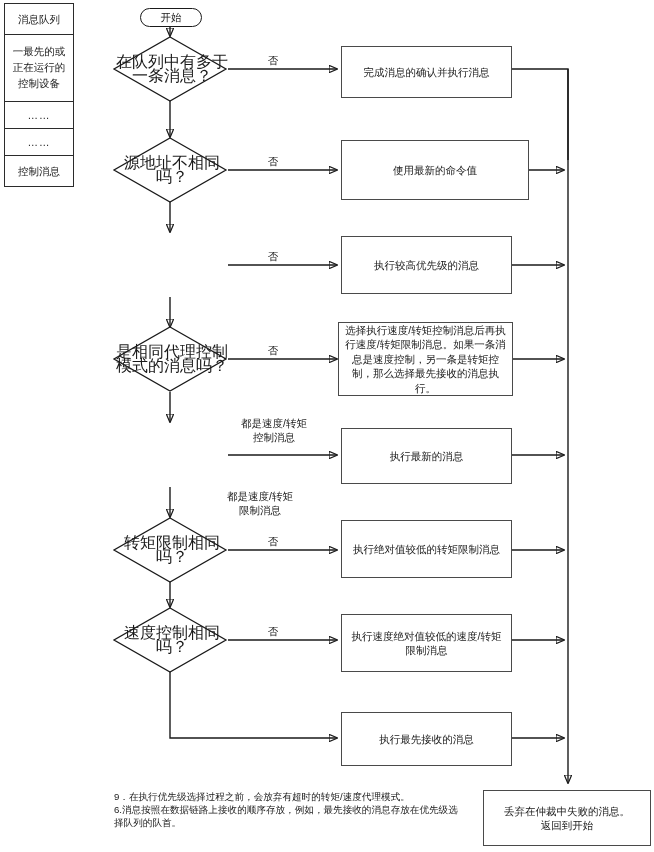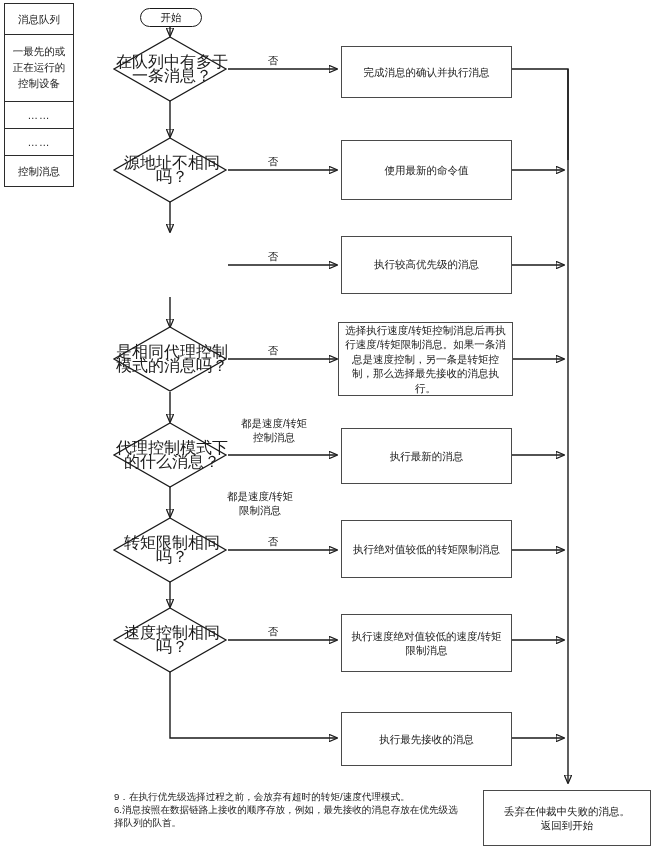--- a/index.html
+++ b/index.html
@@ -213,27 +213,20 @@
 
 
   <div class="diamond-wrap" style="left:113px; top:326px; width:114px; height:66px;">
     <svg width="114" height="66">
         <polygon points="57,1 113,33 57,65 1,33" fill="#ffffff" stroke="#1a1a1a" stroke-width="1.3"></polygon>
       </svg>
     <div class="diamond-label">是相同代理控制
 模式的消息吗？</div>
   </div>
 
-  <div class="diamond-wrap" style="left:113px; top:422px; width:114px; height:66px;">
-    <svg width="114" height="66">
-        <polygon points="57,1 113,33 57,65 1,33" fill="#ffffff" stroke="#1a1a1a" stroke-width="1.3"></polygon>
-      </svg>
-    <div class="diamond-label">代理控制模式下
-的什么消息？</div>
-  </div>
 
   <div class="diamond-wrap" style="left:113px; top:517px; width:114px; height:66px;">
     <svg width="114" height="66">
         <polygon points="57,1 113,33 57,65 1,33" fill="#ffffff" stroke="#1a1a1a" stroke-width="1.3"></polygon>
       </svg>
     <div class="diamond-label">转矩限制相同
 吗？</div>
   </div>
 
   <div class="diamond-wrap" style="left:113px; top:607px; width:114px; height:66px;">
@@ -252,25 +245,25 @@
 控制消息</div>
   <div class="edge-label" style="left:208px; top:490px; width:104px;">都是速度/转矩
 限制消息</div>
   <div class="edge-label" style="left:258px; top:535px; width:30px;">否</div>
   <div class="edge-label" style="left:258px; top:625px; width:30px;">否</div>
 
   <div class="node procbox" style="left:341px; top:46px; width:171px; height:52px;">
     <span>完成消息的确认并执行消息</span>
   </div>
 
-  <div class="node procbox" style="left:341px; top:140px; width:171px; height:60px;">
+  <div class="node procbox" style="left:341px; top:140px; width:188px; height:60px;">
     <span>使用最新的命令值</span>
   </div>
 
-  <div class="node procbox" style="left:341px; top:236px; width:171px; height:58px;font-family:Liberation Mono, monospace;">
+  <div class="node procbox" style="left:341px; top:236px; width:171px; height:58px;">
     <span>执行较高优先级的消息</span>
   </div>
 
   <div class="node procbox justified" style="left:338px; top:322px; width:175px; height:74px; ">
     <span>选择执行速度/转矩控制消息后再执行速度/转矩限制消息。如果一条消息是速度控制，另一条是转矩控制，那么选择最先接收的消息执行。</span>
   </div>
 
   <div class="node procbox" style="left:341px; top:428px; width:171px; height:56px;">
     <span>执行最新的消息</span>
   </div>

